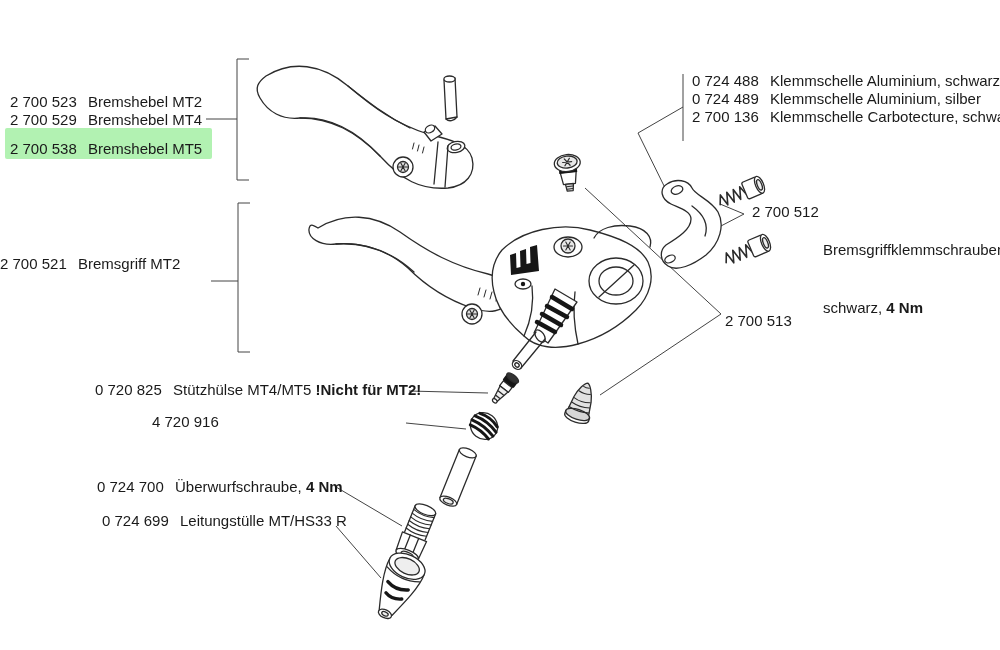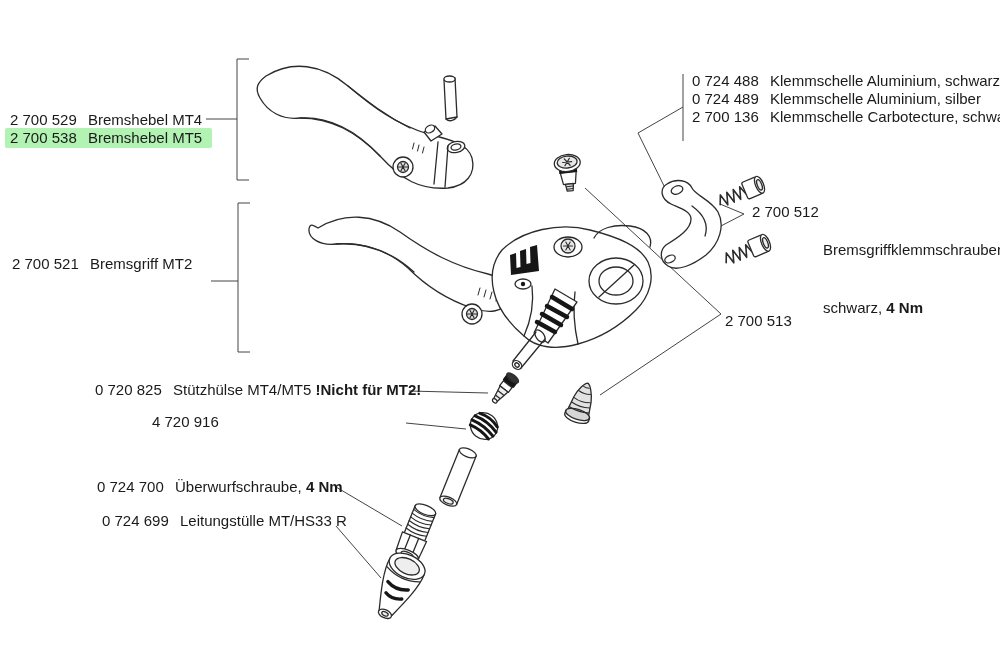--- a/index.html
+++ b/index.html
@@ -3,21 +3,21 @@
 <meta charset="utf-8">
 <style>
   html,body{margin:0;padding:0;background:#fff;}
   .canvas{position:relative;width:1000px;height:650px;background:#fff;overflow:hidden;
           font-family:"Liberation Sans",sans-serif;color:#1a1a1a;}
   .art{position:absolute;left:0;top:0;}
   .row{position:absolute;display:flex;font-size:15px;line-height:18px;white-space:pre;}
   .code{width:78px;flex:0 0 auto;}
   .code.w71{width:71px;}
   .b{font-weight:bold;}
-  .hl{background:var(--hl,#b2f2b2);padding:1px 10px 1px 5px;border-radius:2px;}
+  .hl{background:var(--hl,#b2f2b2);padding:12px 10px 1px 5px;border-radius:2px;}
   .lines div{line-height:22px;}
 </style>
 </head>
 <body>
 
 <div class="canvas">
 
   <svg class="art" width="1000" height="650" viewBox="0 0 1000 650">
 
     <g stroke="#444" stroke-width="1" fill="none">
@@ -164,30 +164,34 @@
         <ellipse cx="0" cy="-24" rx="19" ry="11.5"></ellipse>
         <ellipse cx="0" cy="-24" rx="13" ry="7.5" fill="#eee"></ellipse>
         <path fill="none" d="M-17.8,-15 Q0,-7 17.8,-15"></path>
         <path fill="none" stroke="#161616" stroke-width="3.4" d="M-11,-2 Q0,3 11,-3 M-8,9 Q0,13 9,8"></path>
         <ellipse cx="0" cy="28.5" rx="7" ry="4"></ellipse>
         <ellipse cx="0" cy="28.5" rx="3.4" ry="1.9" fill="#eee"></ellipse>
       </g>
     </g>
   </svg>
 
+  <div class="row" style="left:10px;top:93px">
+    <span class="code">2 700 523</span>
+    <span class="lbl">Bremshebel MT2</span>
+  </div>
   <div class="row" style="left:10px;top:111px">
     <span class="code">2 700 529</span>
     <span class="lbl">Bremshebel MT4</span>
   </div>
   <div class="row hl" style="left:5px;top:128px;padding-left:5px">
     <span class="code">2 700 538</span>
     <span class="lbl">Bremshebel MT5</span>
   </div>
 
-  <div class="row" style="left:12px;top:255px">
+  <div class="row" style="left:0;top:255px">
     <span class="code">2 700 521</span>
     <span class="lbl">Bremsgriff MT2</span>
   </div>
 
   <div class="row" style="left:692px;top:72px">
     <span class="code">0 724 488</span>
     <span class="lbl">Klemmschelle Aluminium, schwarz</span>
   </div>
   <div class="row" style="left:692px;top:90px">
     <span class="code">0 724 489</span>

